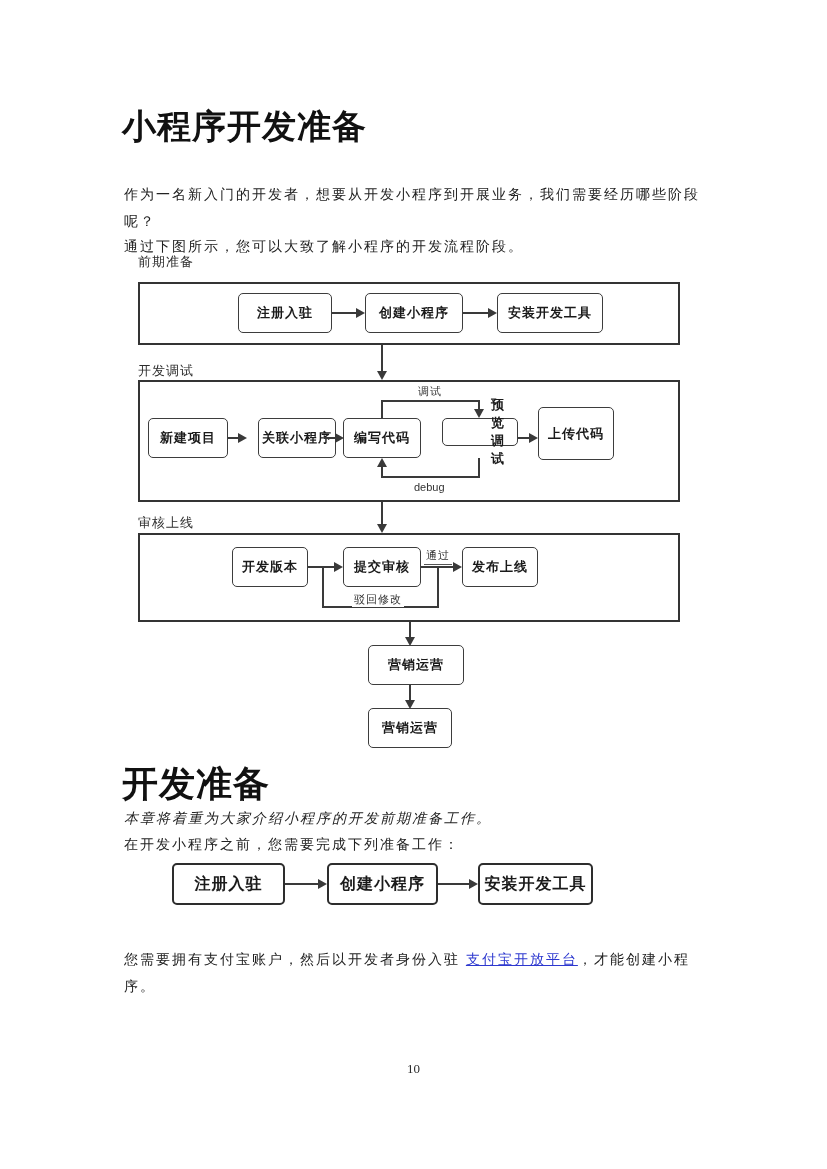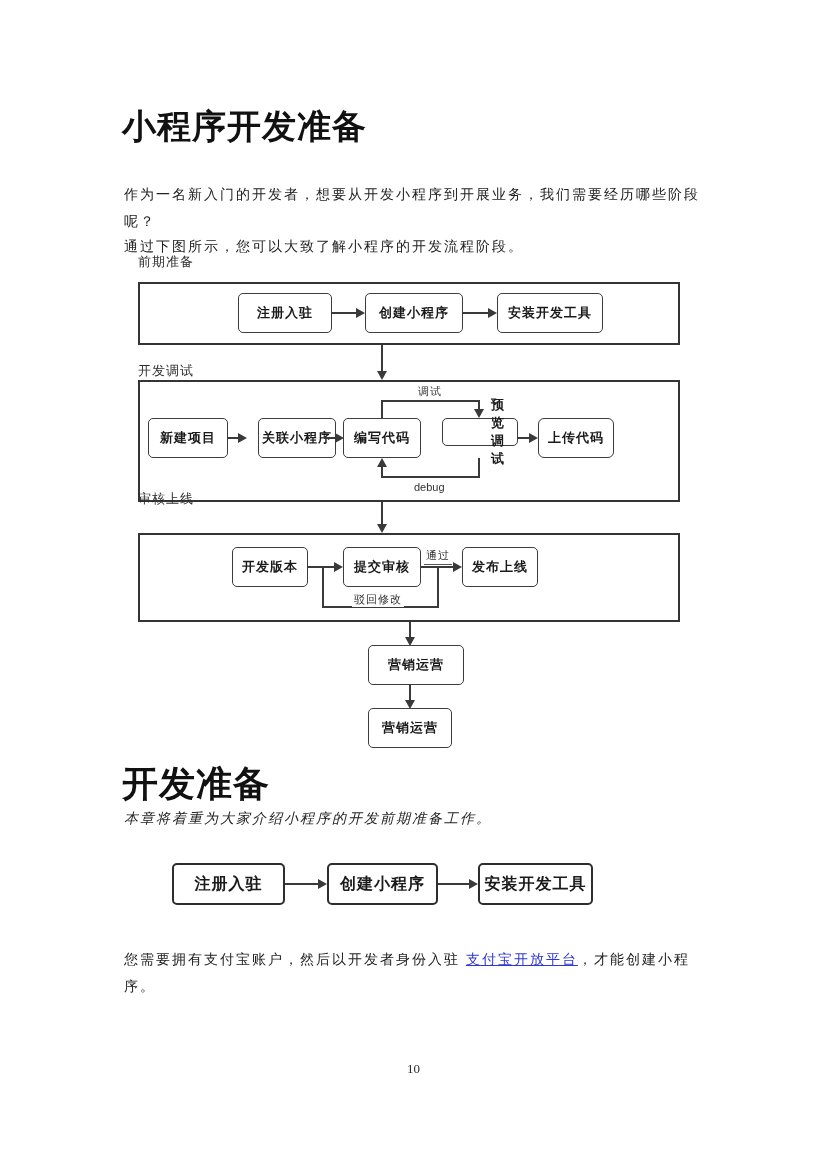--- a/index.html
+++ b/index.html
@@ -53,21 +53,21 @@
 
     <div class="abs vline" style="left:381px; top:345px; height:27px;"></div>
     <div class="abs arr-d" style="left:377px; top:371px;"></div>
 
     <span class="abs stage-label" style="left:138px; top:362px;">开发调试</span>
     <div class="abs stage-rect" style="left:138px; top:380px; width:542px; height:122px;"></div>
     <div class="abs node" style="left:148px; top:418px; width:80px; height:40px;">新建项目</div>
     <div class="abs node" style="left:246px; top:418px; width:78px; height:40px;margin-left:12px;">关联小程序</div>
     <div class="abs node" style="left:343px; top:418px; width:78px; height:40px;">编写代码</div>
     <div class="abs node" style="left:442px; top:418px; width:76px; height:28px;padding-left:48px;">预览调试</div>
-    <div class="abs node" style="left:538px; top:418px; width:76px; height:40px;border-radius:6px;">上传代码</div>
+    <div class="abs node" style="left:538px; top:407px; width:76px; height:53px;">上传代码</div>
     <div class="abs hline" style="left:228px; top:437px; width:11px;"></div>
     <div class="abs arr-r" style="left:238px; top:433px;"></div>
     <div class="abs hline" style="left:324px; top:437px; width:11px;"></div>
     <div class="abs arr-r" style="left:335px; top:433px;"></div>
     <div class="abs hline" style="left:518px; top:437px; width:12px;"></div>
     <div class="abs arr-r" style="left:529px; top:433px;"></div>
 
     <div class="abs vline" style="left:381px; top:400px; height:18px;"></div>
     <div class="abs hline" style="left:381px; top:400px; width:99px;"></div>
     <div class="abs vline" style="left:478px; top:400px; height:10px;"></div>
@@ -76,21 +76,21 @@
 
     <div class="abs vline" style="left:478px; top:458px; height:20px;"></div>
     <div class="abs hline" style="left:381px; top:476px; width:99px;"></div>
     <div class="abs vline" style="left:381px; top:466px; height:11px;"></div>
     <div class="abs arr-u" style="left:377px; top:458px;"></div>
     <span class="abs tiny" style="left:412px; top:481px; letter-spacing:0;">debug</span>
 
     <div class="abs vline" style="left:381px; top:502px; height:23px;"></div>
     <div class="abs arr-d" style="left:377px; top:524px;"></div>
 
-    <span class="abs stage-label" style="left:138px; top:490px;">审核上线</span>
+    <span class="abs stage-label" style="left:138px; top:514px;">审核上线</span>
     <div class="abs stage-rect" style="left:138px; top:533px; width:542px; height:89px;"></div>
     <div class="abs node" style="left:232px; top:547px; width:76px; height:40px;">开发版本</div>
     <div class="abs node" style="left:343px; top:547px; width:78px; height:40px;">提交审核</div>
     <div class="abs node" style="left:462px; top:547px; width:76px; height:40px;">发布上线</div>
     <div class="abs hline" style="left:308px; top:566px; width:27px;"></div>
     <div class="abs arr-r" style="left:334px; top:562px;"></div>
     <div class="abs hline" style="left:421px; top:566px; width:33px;"></div>
     <div class="abs arr-r" style="left:453px; top:562px;"></div>
     <span class="abs tiny u" style="left:424px; top:548px;">通过</span>
 
@@ -102,20 +102,21 @@
     <div class="abs vline" style="left:409px; top:622px; height:16px;"></div>
     <div class="abs arr-d" style="left:405px; top:637px;"></div>
     <div class="abs node" style="left:368px; top:645px; width:96px; height:40px;">营销运营</div>
     <div class="abs vline" style="left:409px; top:685px; height:16px;"></div>
     <div class="abs arr-d" style="left:405px; top:700px;"></div>
     <div class="abs node" style="left:368px; top:708px; width:84px; height:40px;">营销运营</div>
   </div>
 
   <h2 class="abs h2" style="left:122px; top:760px;">开发准备</h2>
   <p class="abs body-text" style="left:124px; top:805px;font-style:italic;">本章将着重为大家介绍小程序的开发前期准备工作。</p>
+  <p class="abs body-text" style="left:124px; top:831px;">在开发小程序之前，您需要完成下列准备工作：</p>
 
   <div class="abs" style="inset:0;">
     <div class="abs node big" style="left:172px; top:863px; width:113px; height:42px;">注册入驻</div>
     <div class="abs node big" style="left:327px; top:863px; width:111px; height:42px;">创建小程序</div>
     <div class="abs node big" style="left:478px; top:863px; width:115px; height:42px;">安装开发工具</div>
     <div class="abs hline" style="left:285px; top:883px; width:34px;"></div>
     <div class="abs arr-r" style="left:318px; top:879px;"></div>
     <div class="abs hline" style="left:438px; top:883px; width:32px;"></div>
     <div class="abs arr-r" style="left:469px; top:879px;"></div>
   </div>

